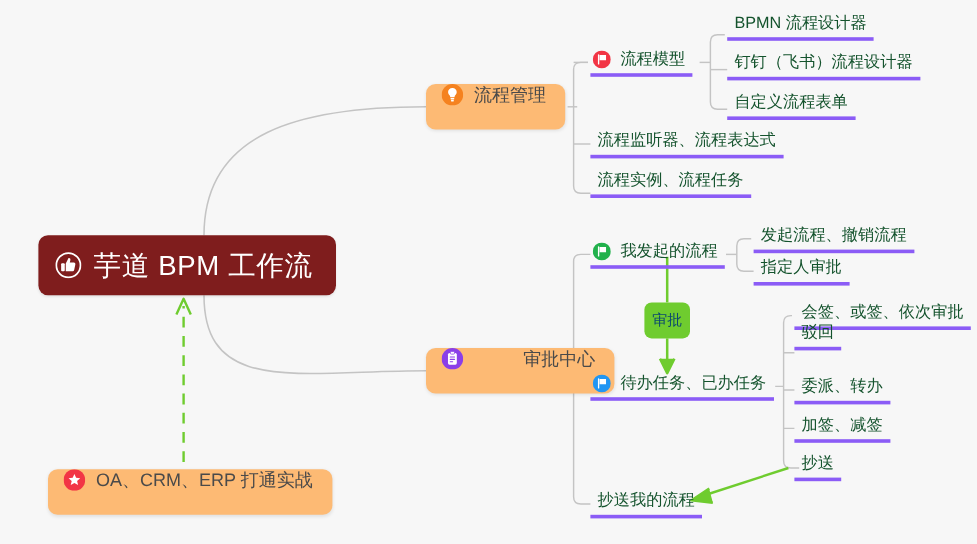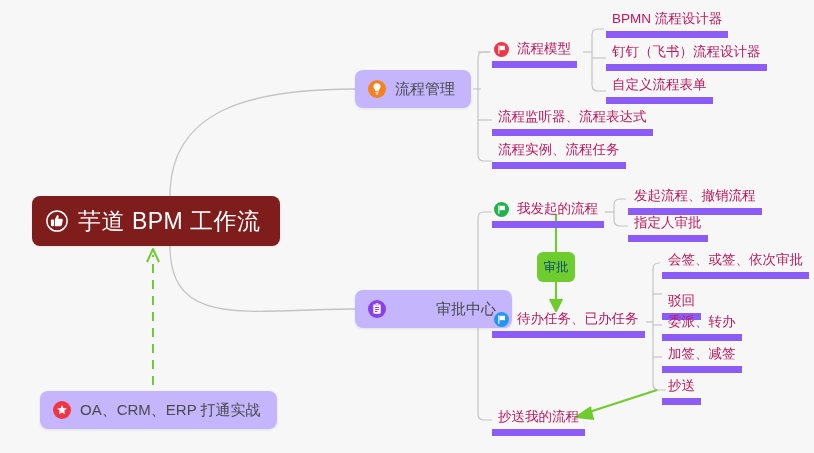--- a/index.html
+++ b/index.html
@@ -45,25 +45,24 @@
   .root-label {
     color: #ffffff;
     font-size: 23px;
     letter-spacing: 0.5px;
     margin-left: 10px;
     white-space: nowrap;
   }
   
   .card-node {
     position: absolute;
-    background: #c4b5fd;
+    background: #fdba74;
     border-radius: 8px;
     box-sizing: border-box;
     display: flex;
-    align-items: center;
     padding: 0 16px 0 13px;
     box-shadow: 0 1px 3px rgba(0,0,0,0.09);
   }
   .card-label {
     color: #4a4a4a;
     font-size: 15px;
     margin-left: 9px;
     white-space: nowrap;
   }
   #node-process-mgmt { left: 355px; top: 70px; height: 38px; }
@@ -71,24 +70,24 @@
   #node-oa-crm-erp { left: 40px; top: 391px; height: 38px; }
   #node-oa-crm-erp .card-label { font-size: 15px; }
 
   
   .leaf {
     position: absolute;
     display: flex;
     align-items: center;
     white-space: nowrap;
     box-sizing: border-box;
-    color: #be185d;
+    color: #14532d;
     font-size: 13.5px;
     padding: 0 6px 3px 6px;
-    border-bottom: 7px solid #8b5cf6;
+    border-bottom: 3px solid #8b5cf6;
   }
   .leaf.with-icon { padding-left: 2px; }
   .leaf .leaf-text { margin-left: 0; }
   .leaf.with-icon .leaf-text { margin-left: 8px; }
 
   
   .icon-badge {
     flex: 0 0 auto;
     display: inline-flex;
     align-items: center;
@@ -285,21 +284,21 @@
   </div>
 
   <div class="leaf" style="left:628px; top:214px;">
     <span class="leaf-text">指定人审批</span>
   </div>
 
   <div class="leaf" style="left:662px; top:251px;">
     <span class="leaf-text">会签、或签、依次审批</span>
   </div>
 
-  <div class="leaf" style="left:662px; top:292px;">
+  <div class="leaf" style="left:662px; top:268px;">
     <span class="leaf-text">驳回</span>
   </div>
 
   <div class="leaf" style="left:662px; top:313px;">
     <span class="leaf-text">委派、转办</span>
   </div>
 
   <div class="leaf" style="left:662px; top:345px;">
     <span class="leaf-text">加签、减签</span>
   </div>

